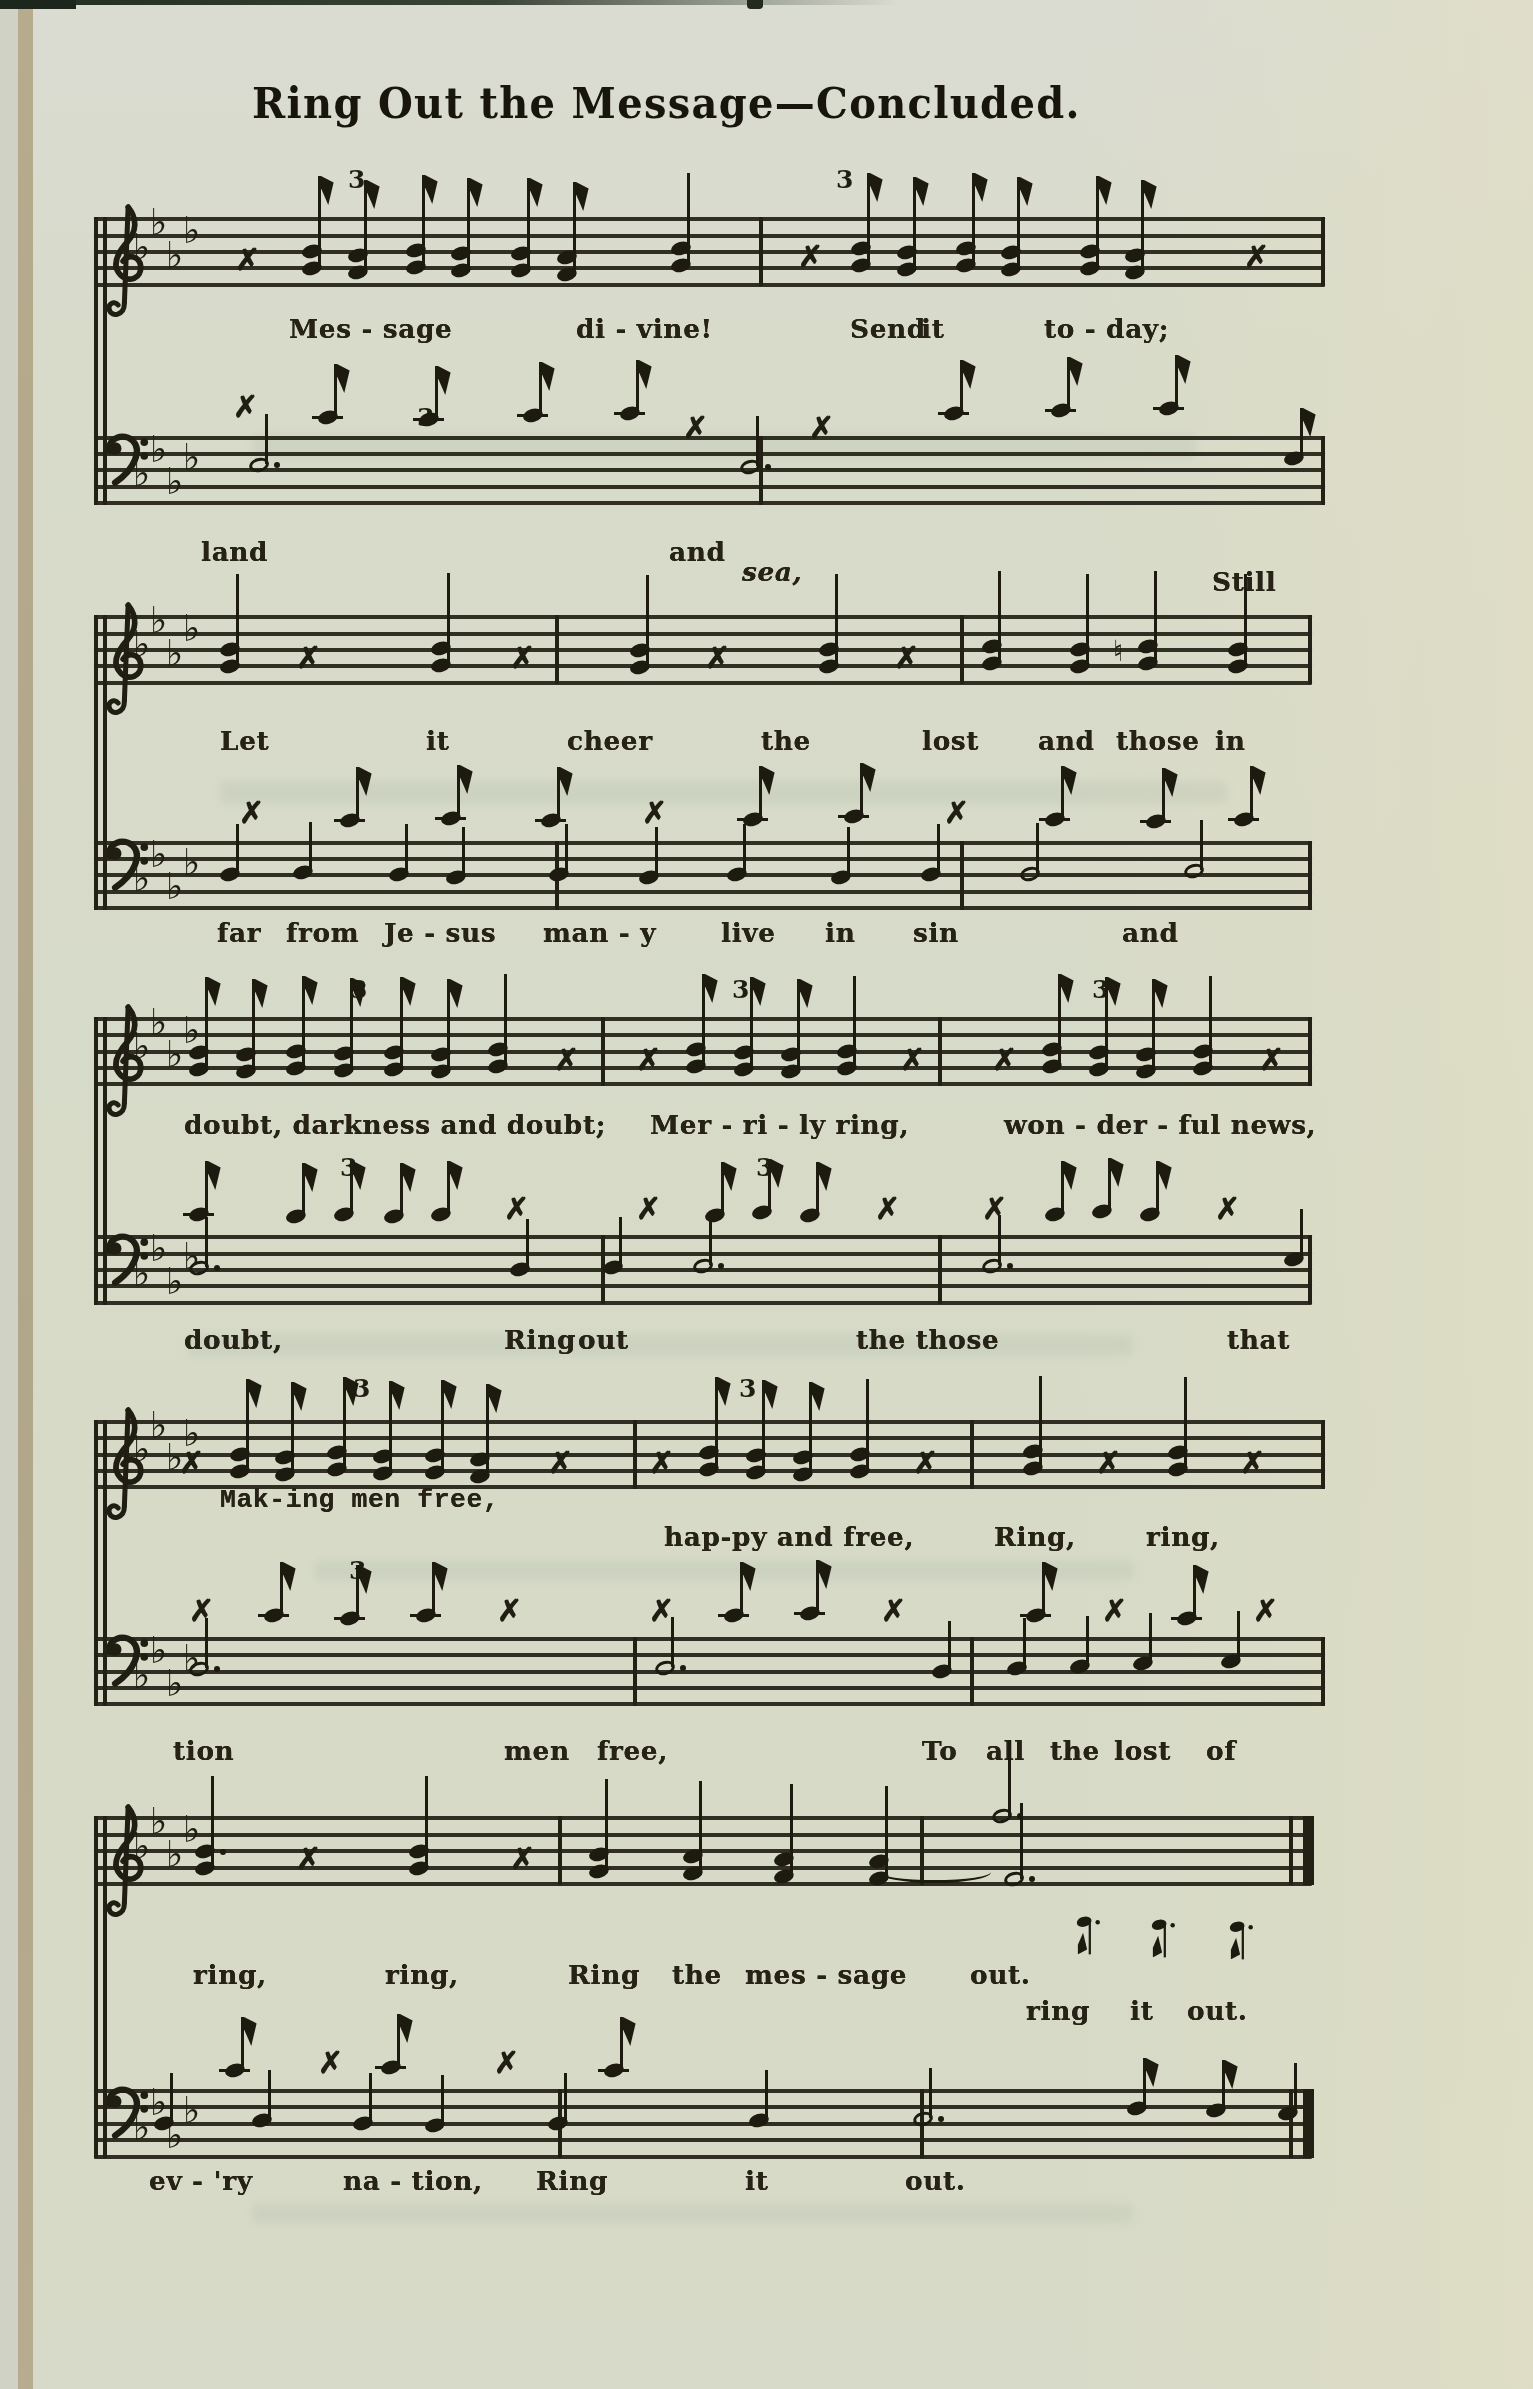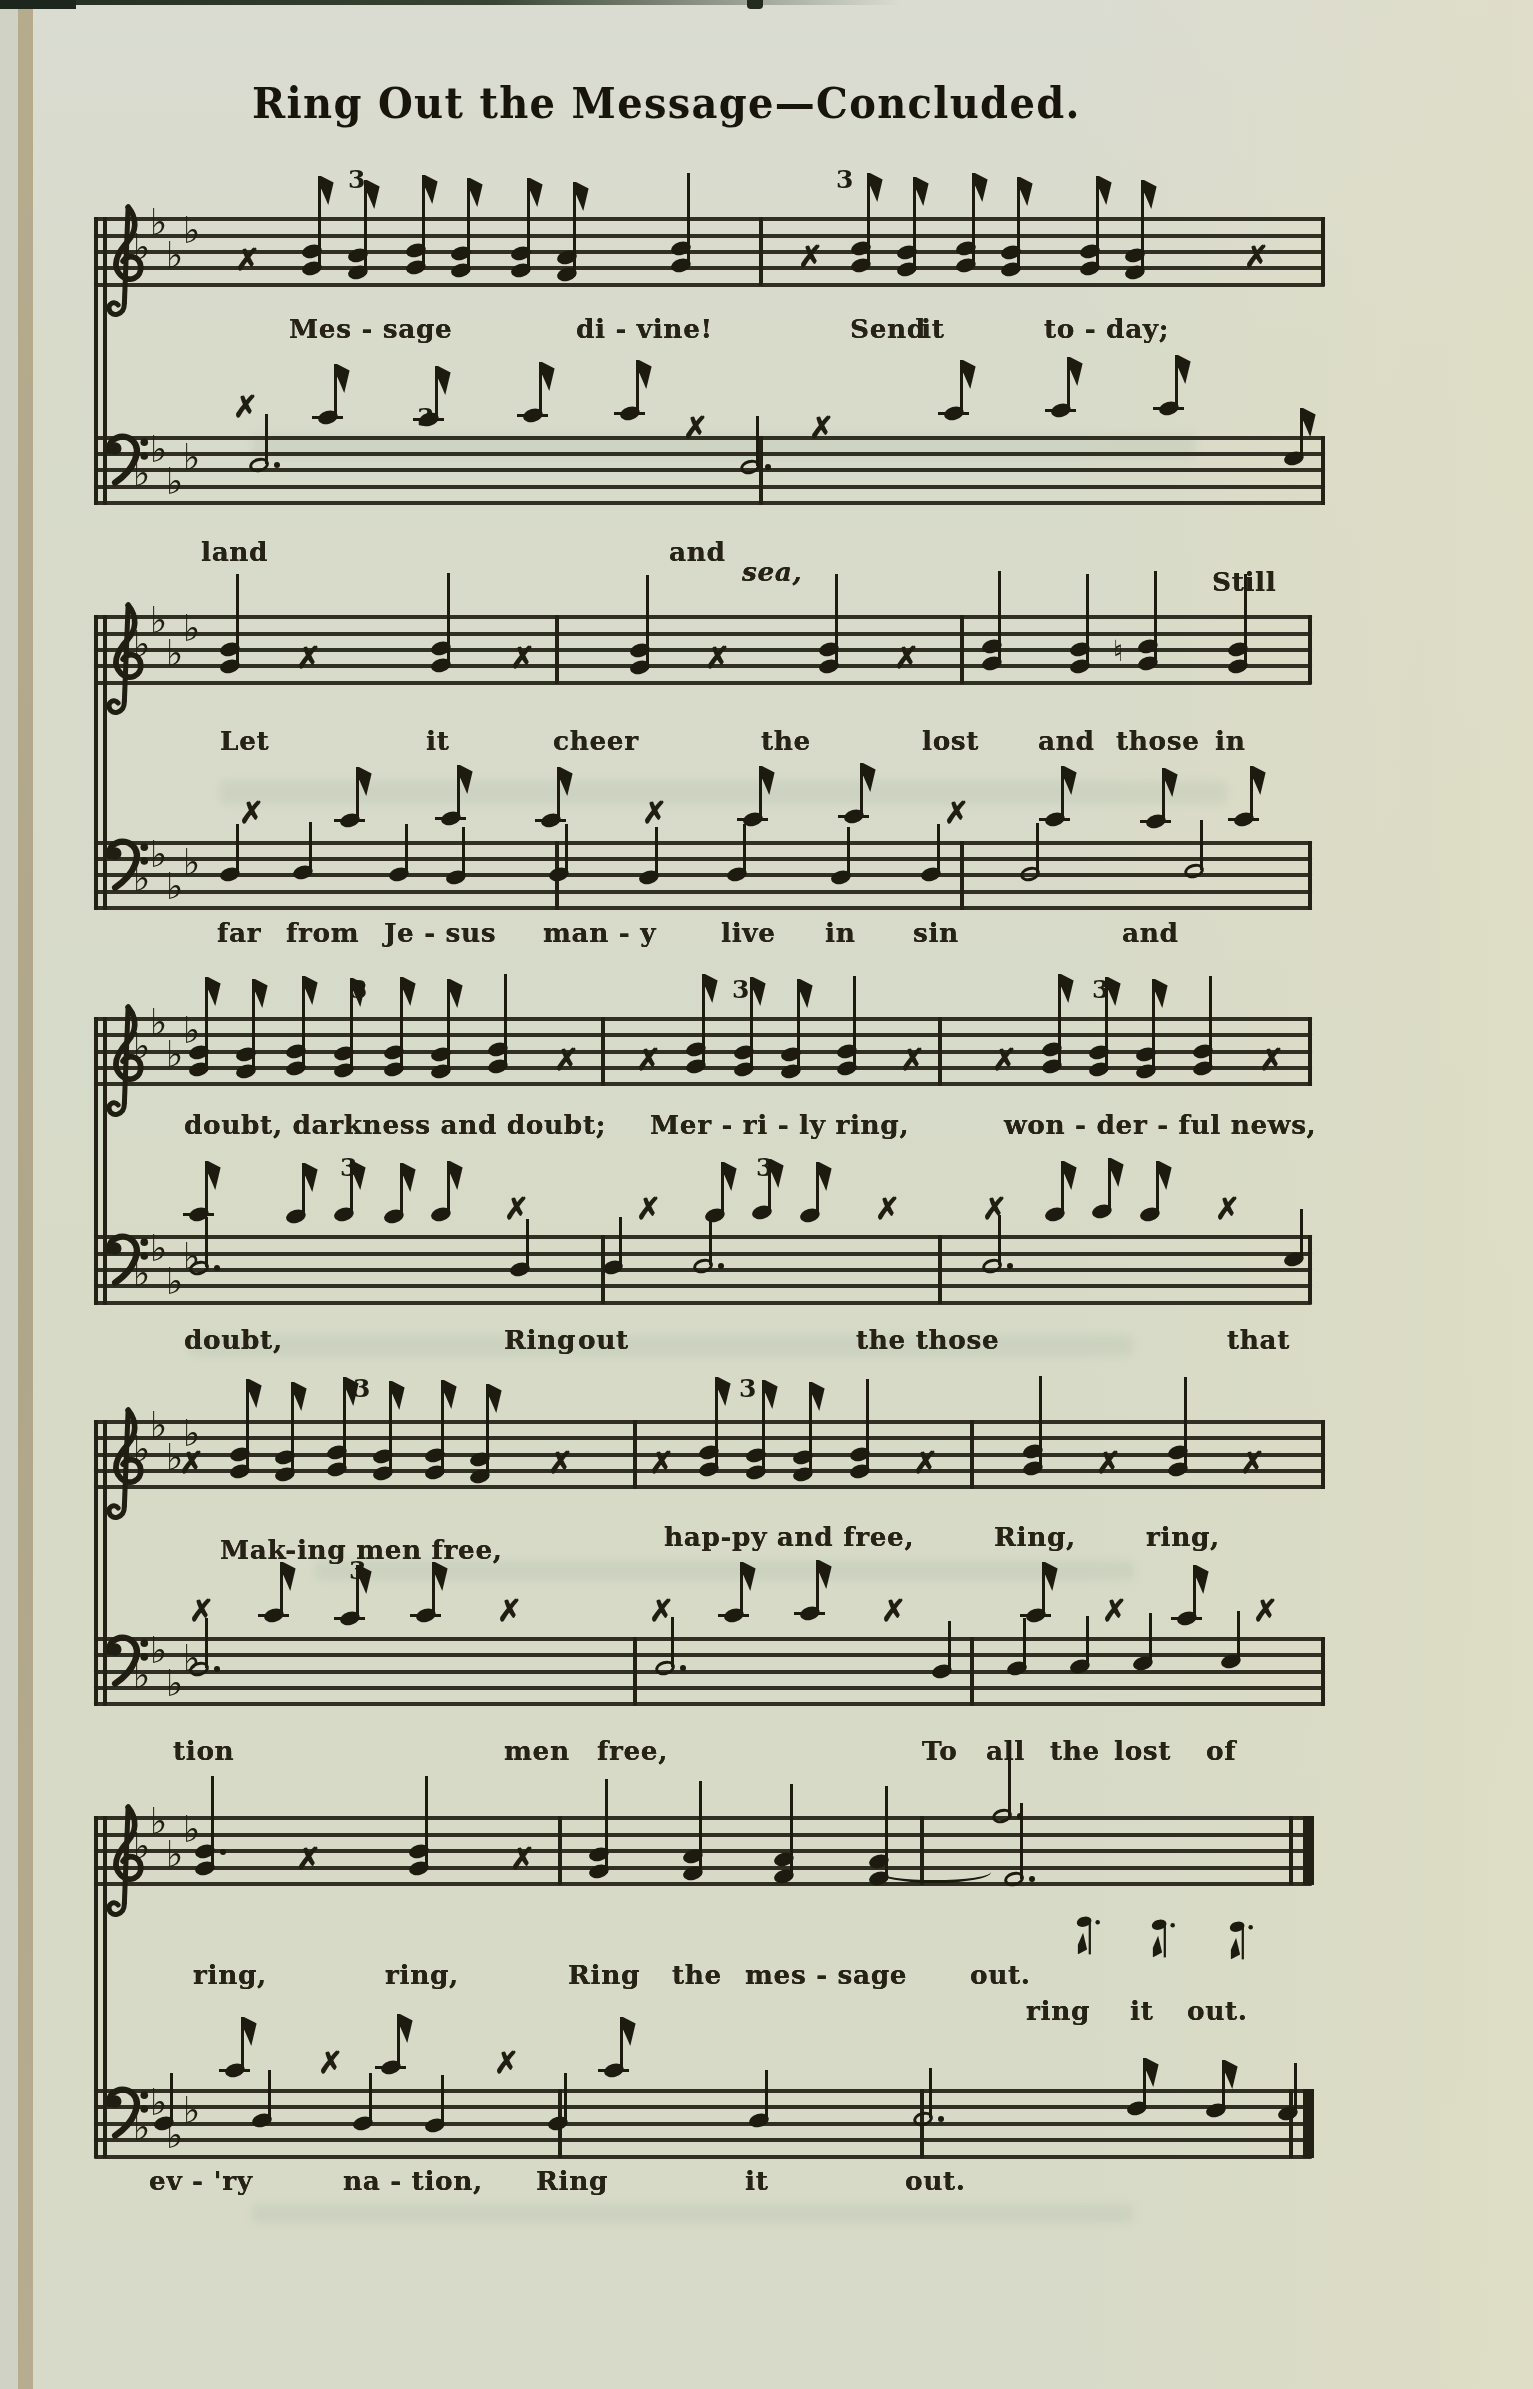--- a/index.html
+++ b/index.html
@@ -290,21 +290,21 @@
     <div class="flat" style="left: 133px; top: 626px;">♭</div>
     <div class="flat" style="left: 150px; top: 602px;">♭</div>
     <div class="flat" style="left: 166px; top: 635px;">♭</div>
     <div class="flat" style="left: 183px; top: 610px;">♭</div>
     <div class="flat" style="left: 133px; top: 860px;">♭</div>
     <div class="flat" style="left: 150px; top: 836px;">♭</div>
     <div class="flat" style="left: 166px; top: 868px;">♭</div>
     <div class="flat" style="left: 183px; top: 844px;">♭</div>
     <div class="lyr" style="left: 220px; top: 725px;">Let</div>
     <div class="lyr" style="left: 426px; top: 725px;">it</div>
-    <div class="lyr" style="left: 553px; top: 725px;">cheer</div>
+    <div class="lyr" style="left: 567px; top: 725px;">cheer</div>
     <div class="lyr" style="left: 761px; top: 725px;">the</div>
     <div class="lyr" style="left: 922px; top: 725px;">lost</div>
     <div class="lyr" style="left: 1038px; top: 725px;">and</div>
     <div class="lyr" style="left: 1116px; top: 725px;">those</div>
     <div class="lyr" style="left: 1215px; top: 725px;">in</div>
     <div class="lyr" style="left: 217px; top: 917px;">far</div>
     <div class="lyr" style="left: 286px; top: 917px;">from</div>
     <div class="lyr" style="left: 384px; top: 917px;">Je - sus</div>
     <div class="lyr" style="left: 543px; top: 917px;">man - y</div>
     <div class="lyr" style="left: 721px; top: 917px;">live</div>
@@ -748,21 +748,21 @@
     <div class="flat" style="left: 150px; top: 1407px;">♭</div>
     <div class="flat" style="left: 166px; top: 1439px;">♭</div>
     <div class="flat" style="left: 183px; top: 1415px;">♭</div>
     <div class="flat" style="left: 133px; top: 1657px;">♭</div>
     <div class="flat" style="left: 150px; top: 1632px;">♭</div>
     <div class="flat" style="left: 166px; top: 1665px;">♭</div>
     <div class="flat" style="left: 183px; top: 1640px;">♭</div>
     <div class="trip" style="left: 353px; top: 1374px;">3</div>
     <div class="trip" style="left: 739px; top: 1374px;">3</div>
     <div class="trip" style="left: 349px; top: 1556px;">3</div>
-    <div class="lyr" style="left: 220px; top: 1534px;">Mak-ing men free,</div>
+    <div class="lyr" style="left: 220px; top: 1485px; font-family: Liberation Mono, monospace;">Mak-ing men free,</div>
     <div class="lyr" style="left: 664px; top: 1521px;">hap-py and free,</div>
     <div class="lyr" style="left: 994px; top: 1521px;">Ring,</div>
     <div class="lyr" style="left: 1146px; top: 1521px;">ring,</div>
     <div class="lyr" style="left: 173px; top: 1735px;">tion</div>
     <div class="lyr" style="left: 504px; top: 1735px;">men</div>
     <div class="lyr" style="left: 597px; top: 1735px;">free,</div>
     <div class="lyr" style="left: 922px; top: 1735px;">To</div>
     <div class="lyr" style="left: 986px; top: 1735px;">all</div>
     <div class="lyr" style="left: 1050px; top: 1735px;">the</div>
     <div class="lyr" style="left: 1114px; top: 1735px;">lost</div>

